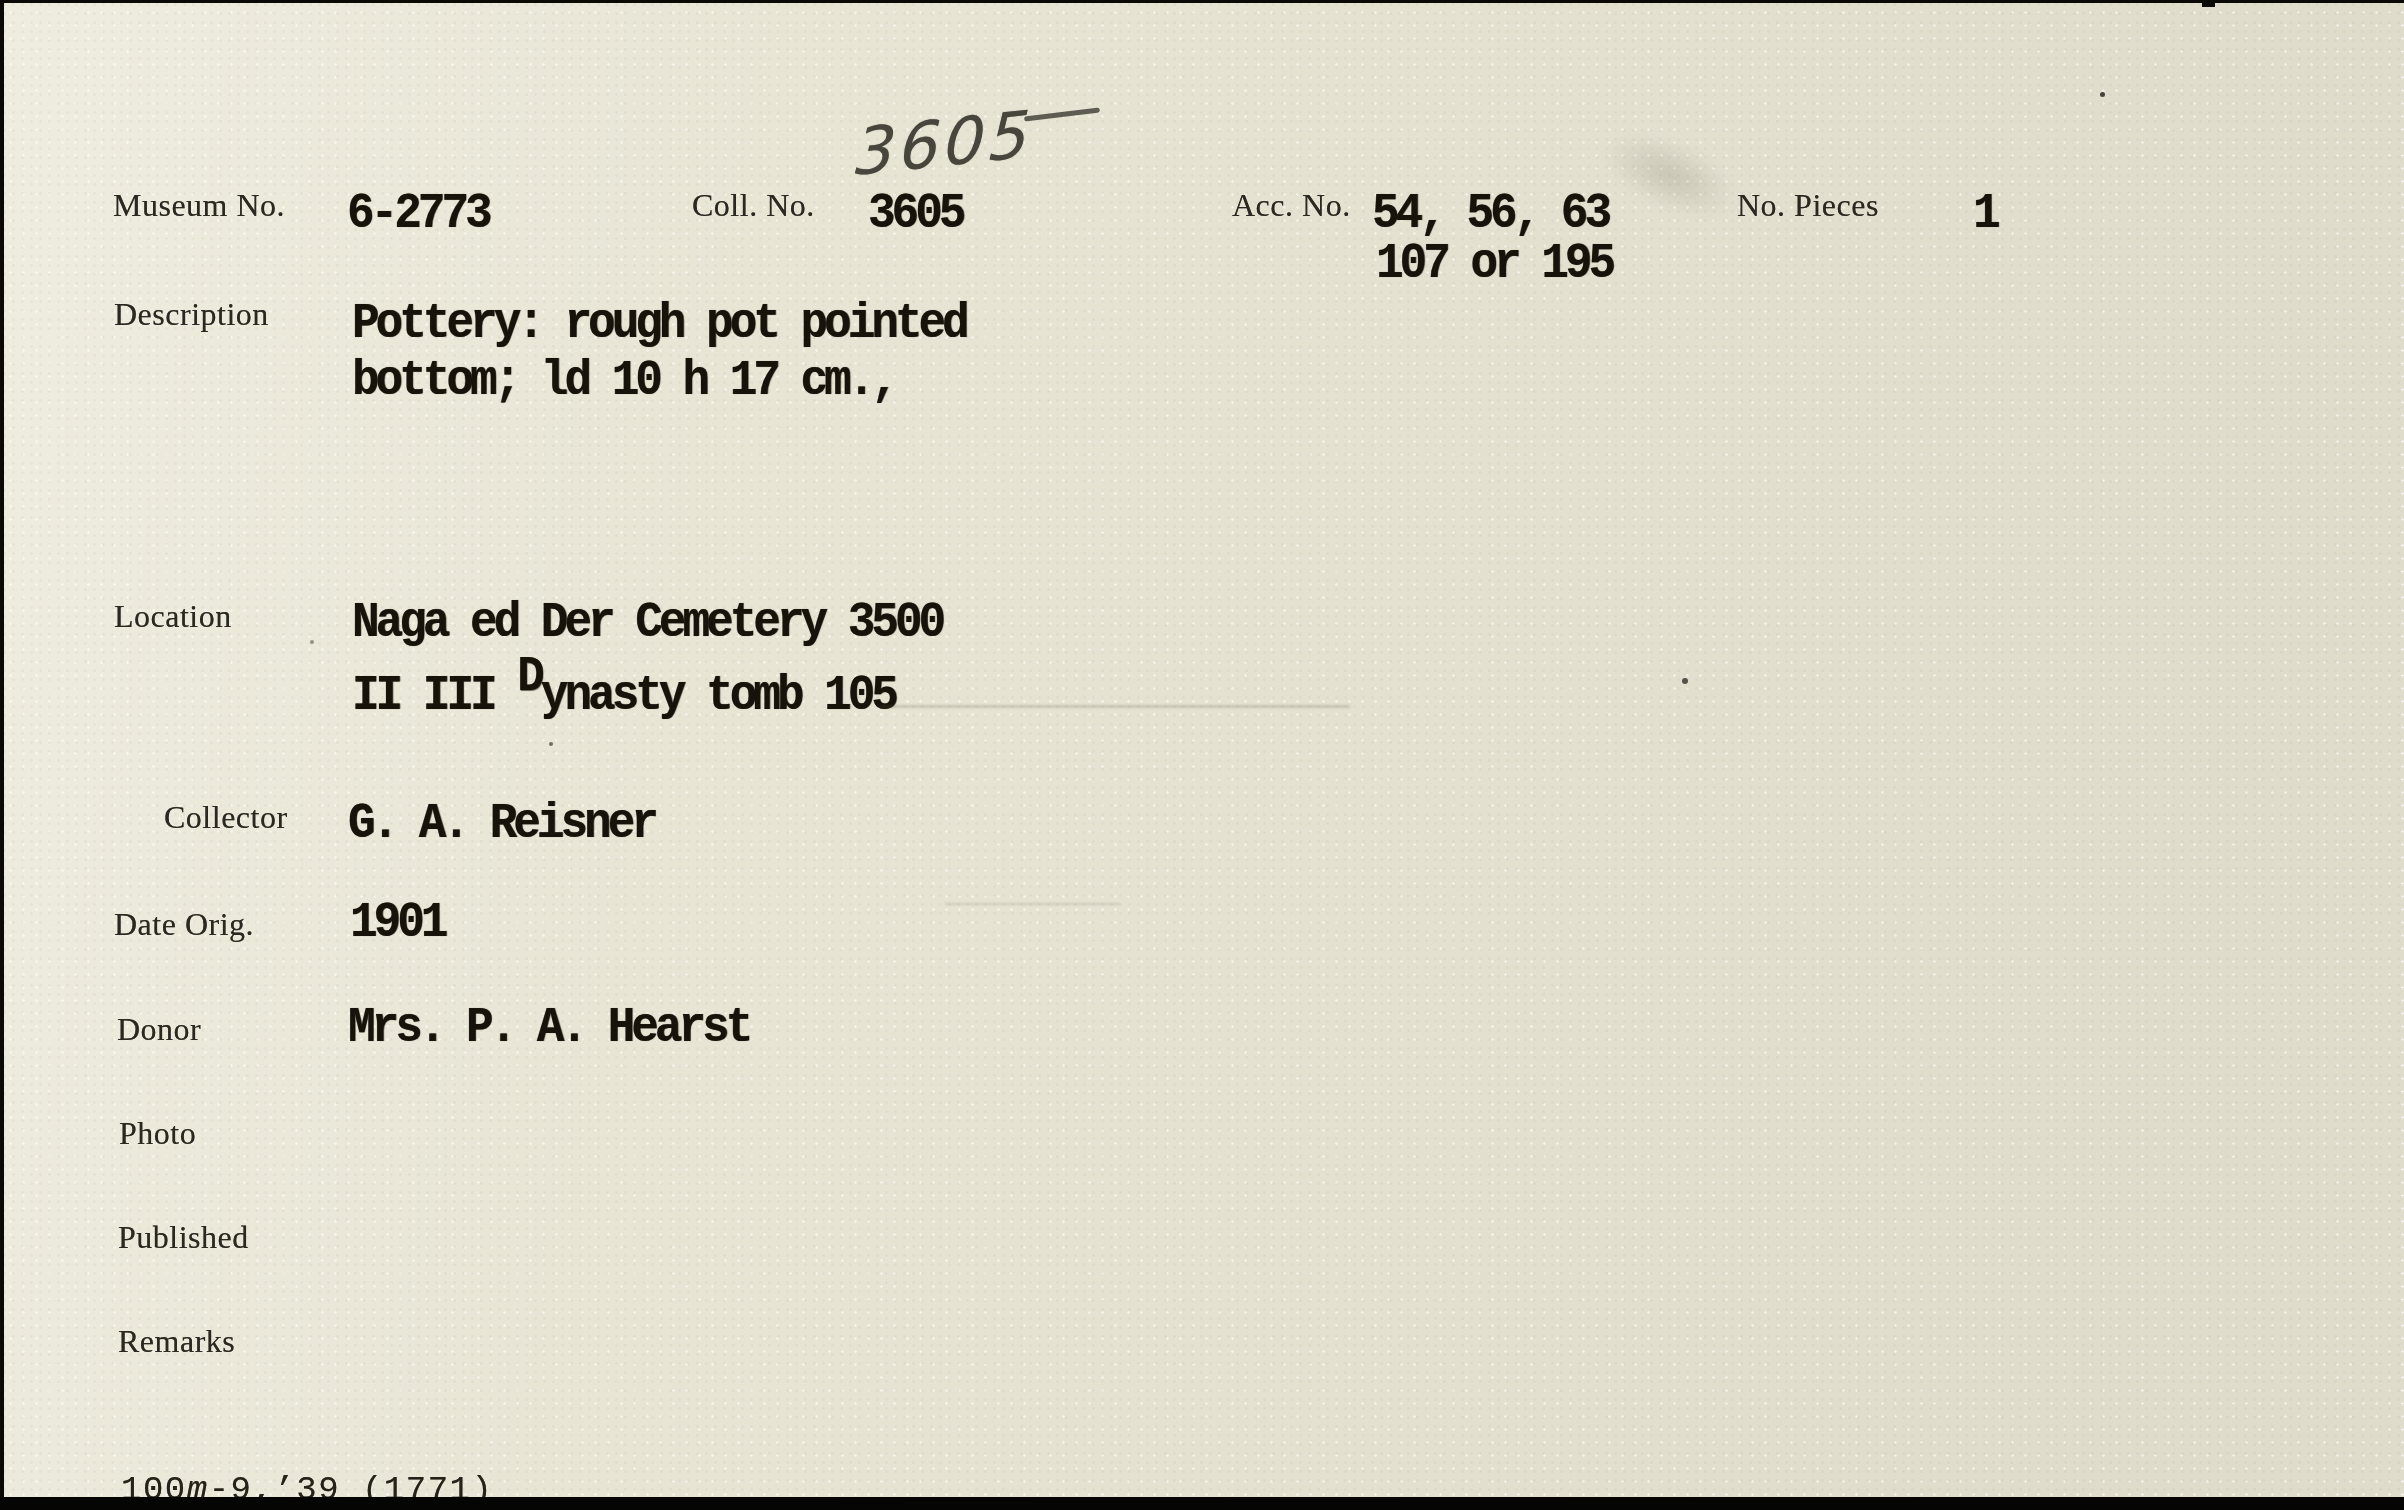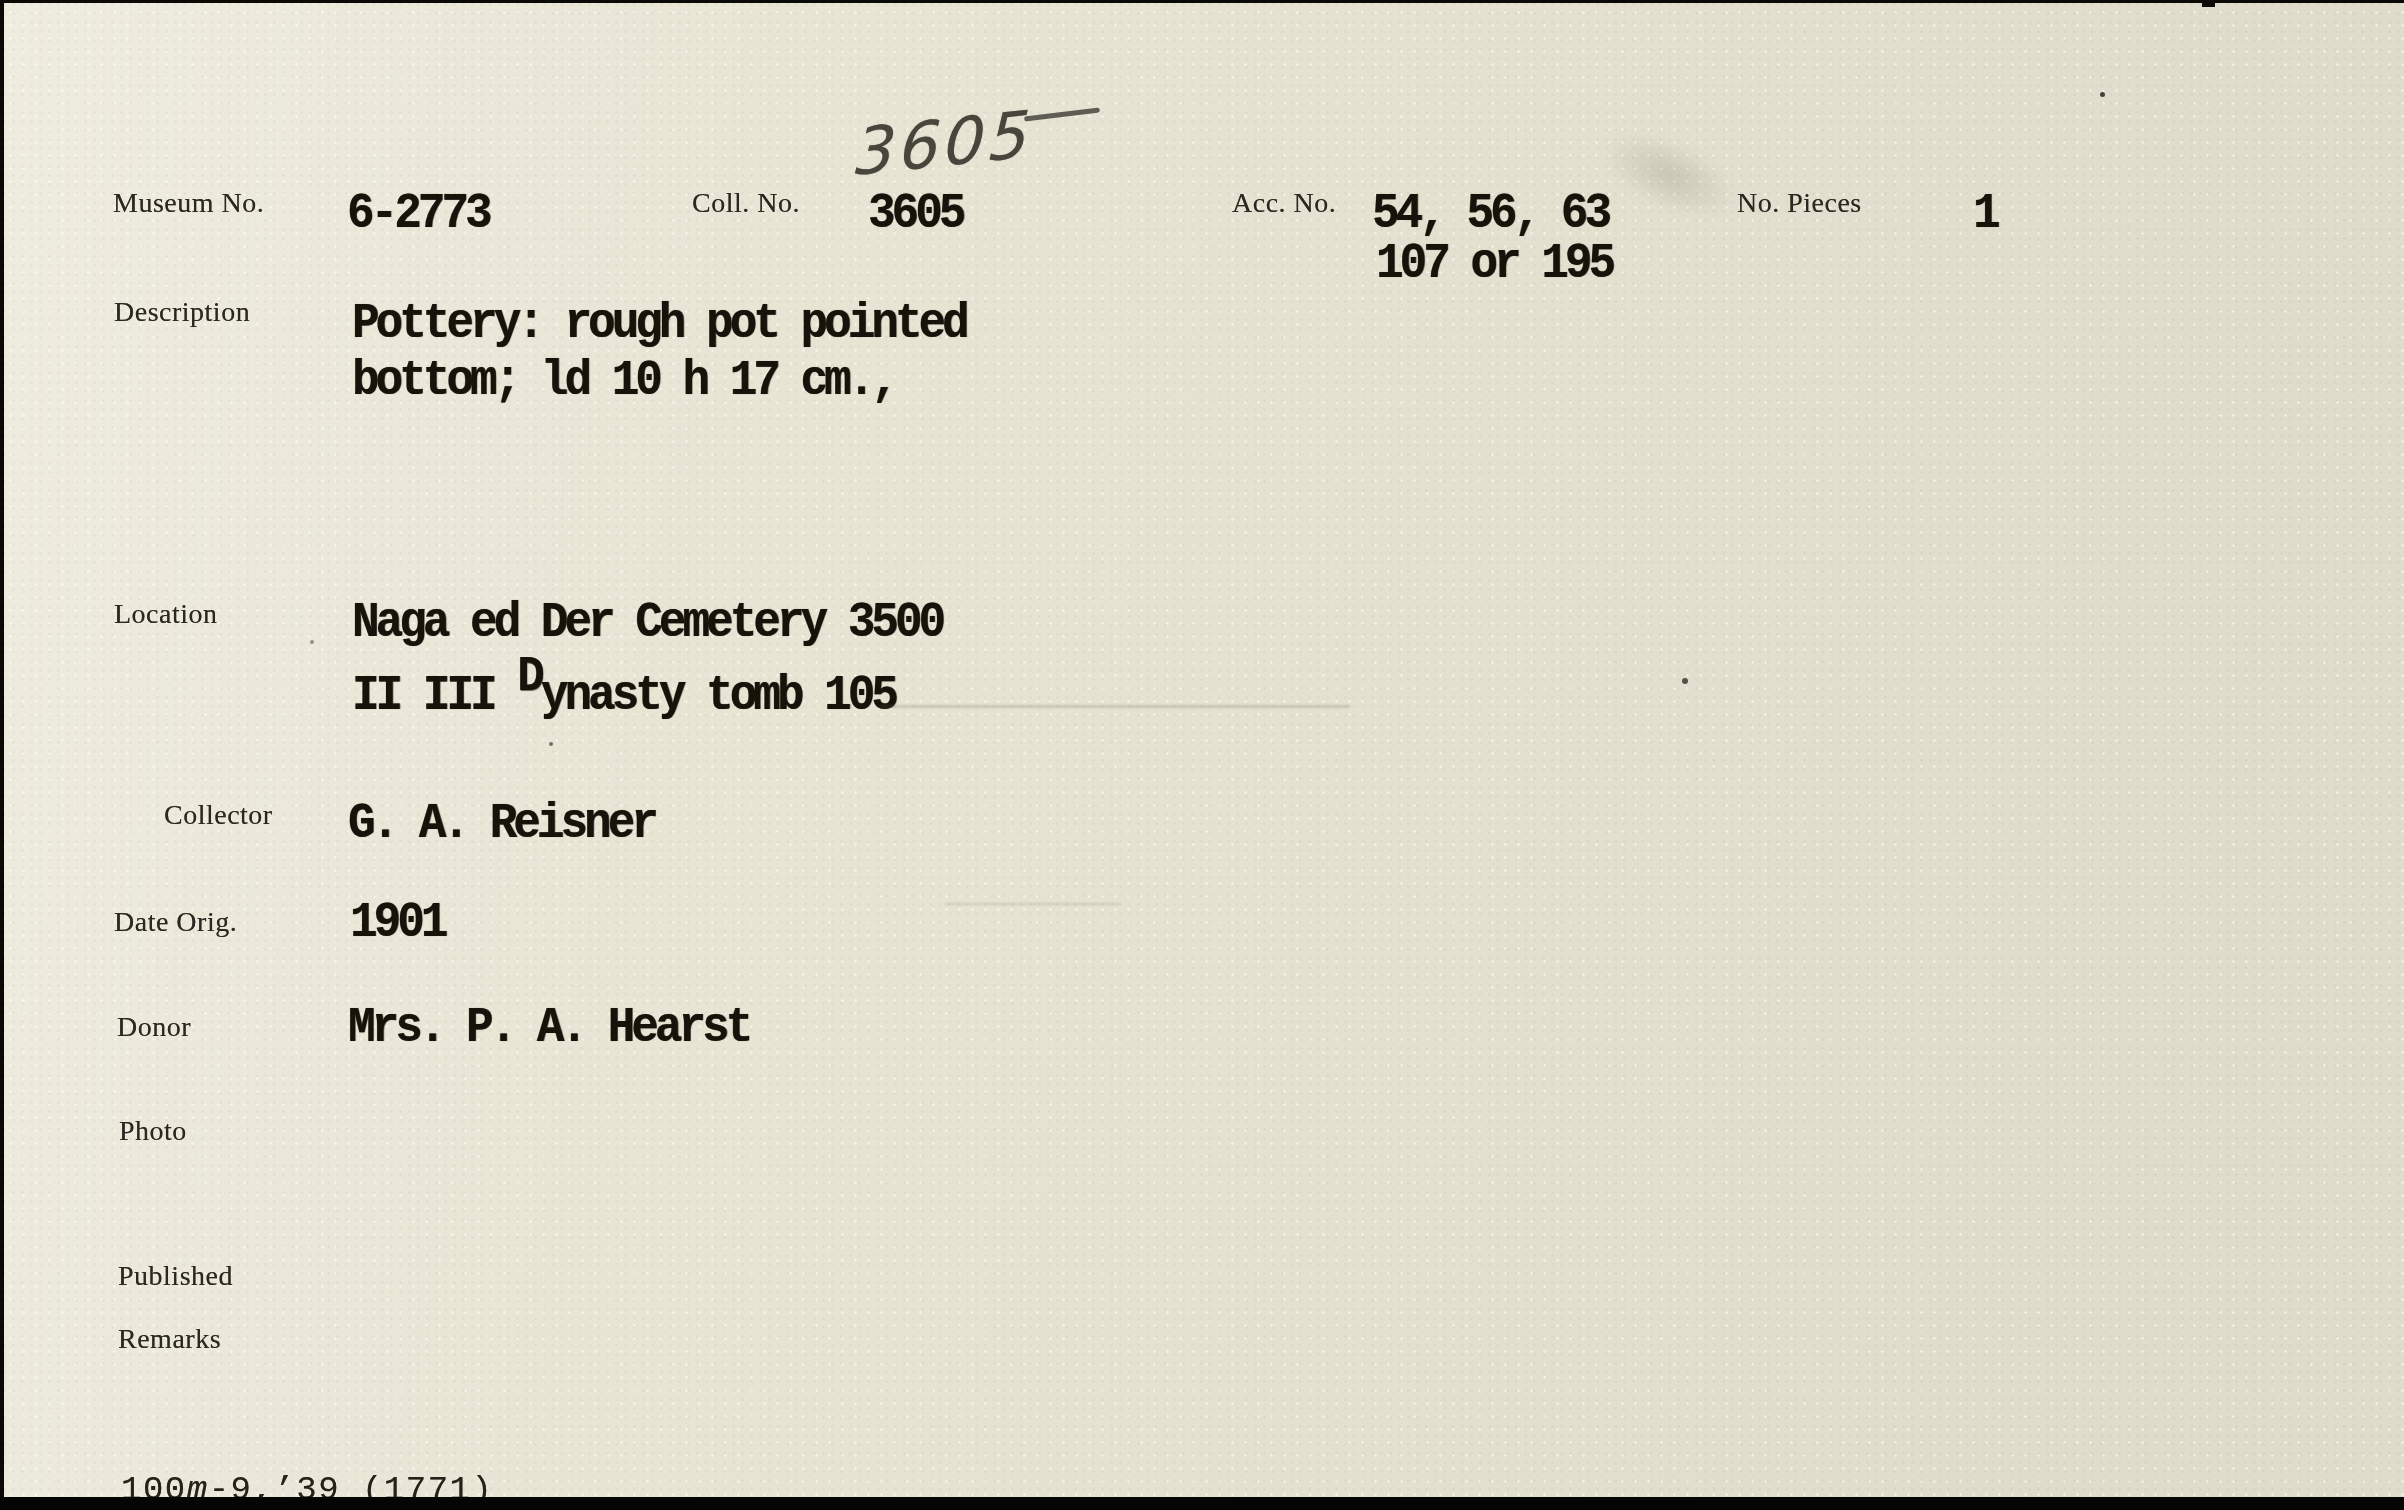--- a/index.html
+++ b/index.html
@@ -12,21 +12,21 @@
       radial-gradient(rgba(255,255,250,0.55) 1px, transparent 1.5px),
       linear-gradient(100deg, rgba(255,255,248,0.30) 0%, rgba(255,255,248,0) 30%, rgba(118,112,92,0.08) 88%);
     background-size: 9px 9px, 13px 13px, 100% 100%;
     background-position: 0 0, 4px 6px, 0 0;
     overflow: hidden;
     font-kerning: none;
   }
   .pos { position: absolute; white-space: pre; line-height: 1.1; }
   .label {
     font-family: "Liberation Serif", serif;
-    font-size: 28px;
+    font-size: 32px;
     color: var(--printed-ink, #2b2721);
     letter-spacing: 0.5px;
     text-shadow: 0 0 0.6px rgba(30,25,15,0.55);
   }
   .typed {
     font-family: "Liberation Mono", monospace;
     font-weight: 700;
     font-size: 46px;
     letter-spacing: -4px;
     color: var(--typed-ink, #17130b);
@@ -125,21 +125,21 @@
 
   <span class="pos label" style="left:114px; top:907px;">Date Orig.</span>
   <span class="pos typed" style="left:350px; top:895px;">1901</span>
 
   <span class="pos label" style="left:117px; top:1012px;">Donor</span>
   <span class="pos typed" style="left:348px; top:1000px;">Mrs. P. A. Hearst</span>
 
   <span class="pos label" style="left:119px; top:1116px;">Photo</span>
   <span class="pos typed" style="left:352px; top:1116px;"></span>
 
-  <span class="pos label" style="left:118px; top:1220px;margin-top:41px;">Published</span>
+  <span class="pos label" style="left:118px; top:1220px;">Published</span>
   <span class="pos typed" style="left:352px; top:1220px;"></span>
 
   <span class="pos label" style="left:118px; top:1324px;">Remarks</span>
   <span class="pos typed" style="left:352px; top:1324px;"></span>
 
   <span class="pos footer-text" style="left:121px; top:1432px;"><span>100</span><span class="it">m</span><span>-9,’39 (1771)</span></span>
 
   <div class="smudge"></div>
   <div class="streak"></div>
   <div class="streak2"></div>

